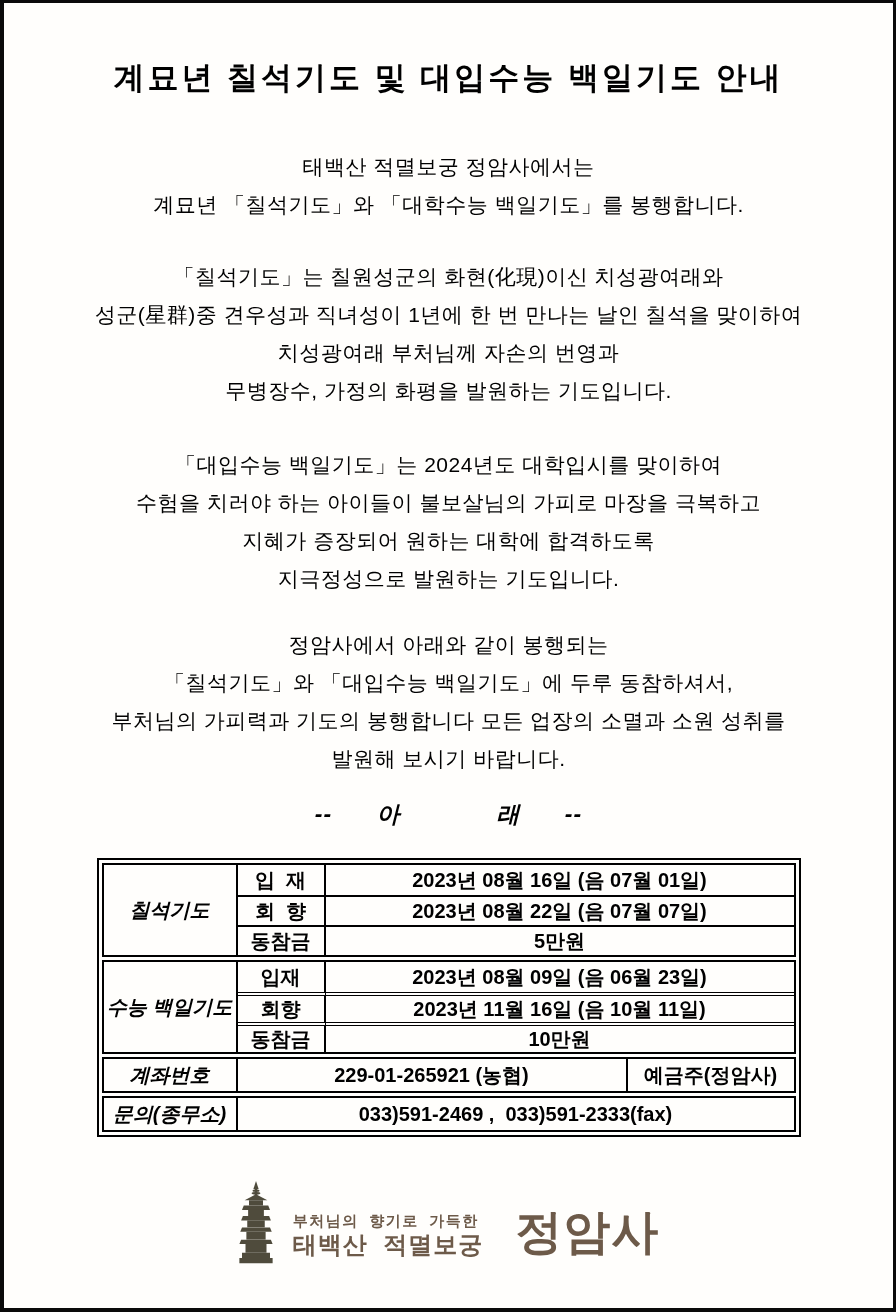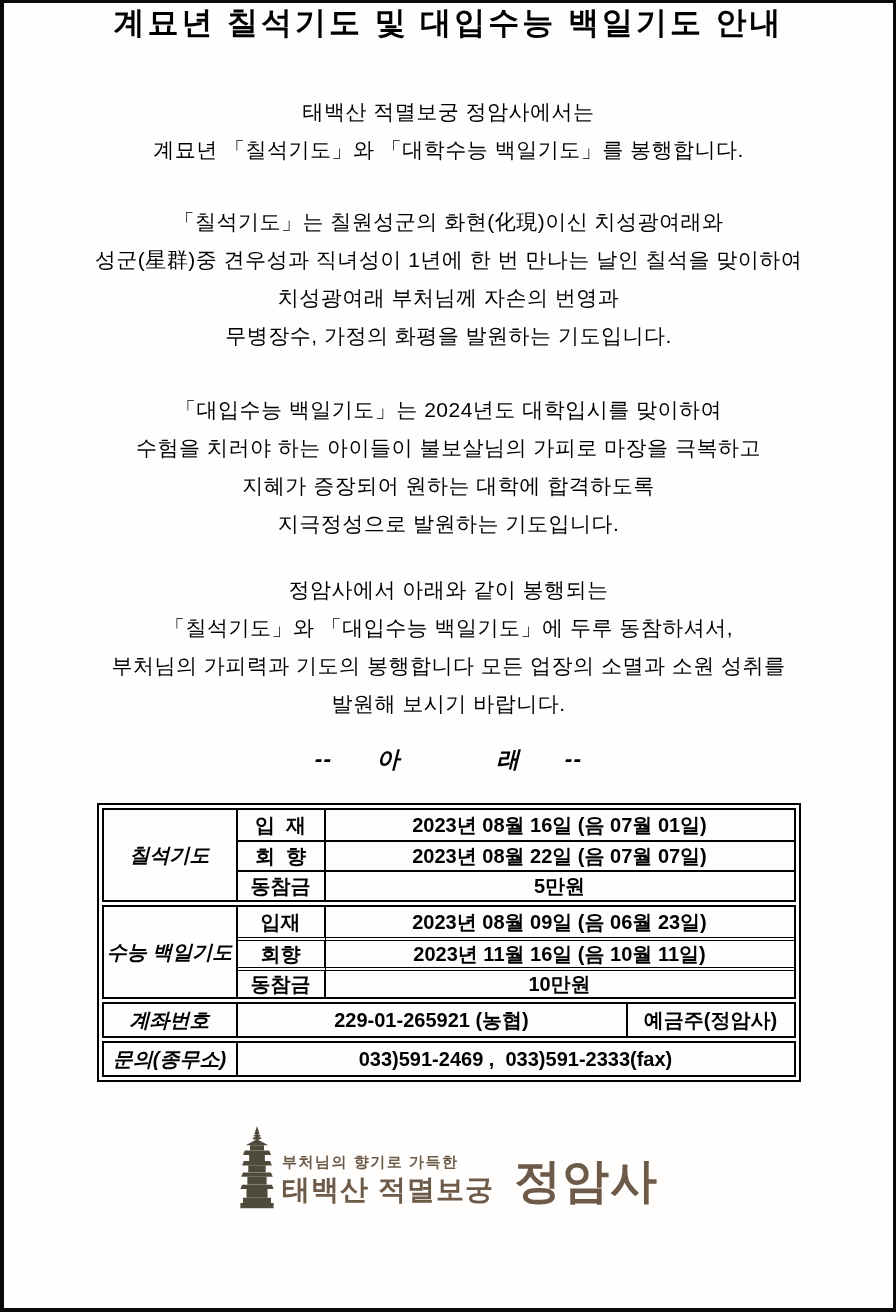--- a/index.html
+++ b/index.html
@@ -10,21 +10,21 @@
     color: #000;
   }
   .sheet {
     width: 896px; height: 1312px;
     background: #fffefc;
     border: 3px solid #0a0a0a;
     border-left-width: 4px;
     border-bottom-width: 4px;
     overflow: hidden;
   }
-  .page { }
+  .page { padding-top: 55px; }
 
   .title {
     text-align: center;
     font-size: 31px;
     font-weight: 800;
     letter-spacing: 3px;
     line-height: 40px;
   }
 
   .para { text-align: center; margin-top: 34px; }
@@ -82,35 +82,36 @@
   .cell-key.r2, .cell-key.r3 { border-top-width: 2px; }
   .sec-double .r2, .sec-double .r3 { border-top: 4px double #000; }
   .cell-holder { border-left: 2px solid #000; }
 
   
   .logo {
     margin-top: 42px;
     display: flex;
     justify-content: center;
     align-items: flex-end;
-    gap: 7px;
+    gap: 19px;
     height: 86px;
+    font-family: Liberation Mono, monospace;
   }
   .pagoda { width: 36px; height: 84px; flex: 0 0 auto; }
   .logo-col { display: flex; flex-direction: column; justify-content: flex-end; padding-bottom: 6px; }
   .logo-slogan {
     color: var(--brand, #6d5a49);
     font-size: 15px;
     font-weight: 700;
     letter-spacing: 1.5px;
     margin-bottom: 4px;
   }
   .logo-line1 {
     color: var(--brand, #6d5a49);
-    font-size: 28px;
+    font-size: 24px;
     font-weight: 800;
     letter-spacing: 1px;
     line-height: 1;
   }
   .logo-name {
     color: var(--brand, #6d5a49);
     font-size: 47px;
     font-weight: 800;
     line-height: 0.92;
     letter-spacing: 1px;

